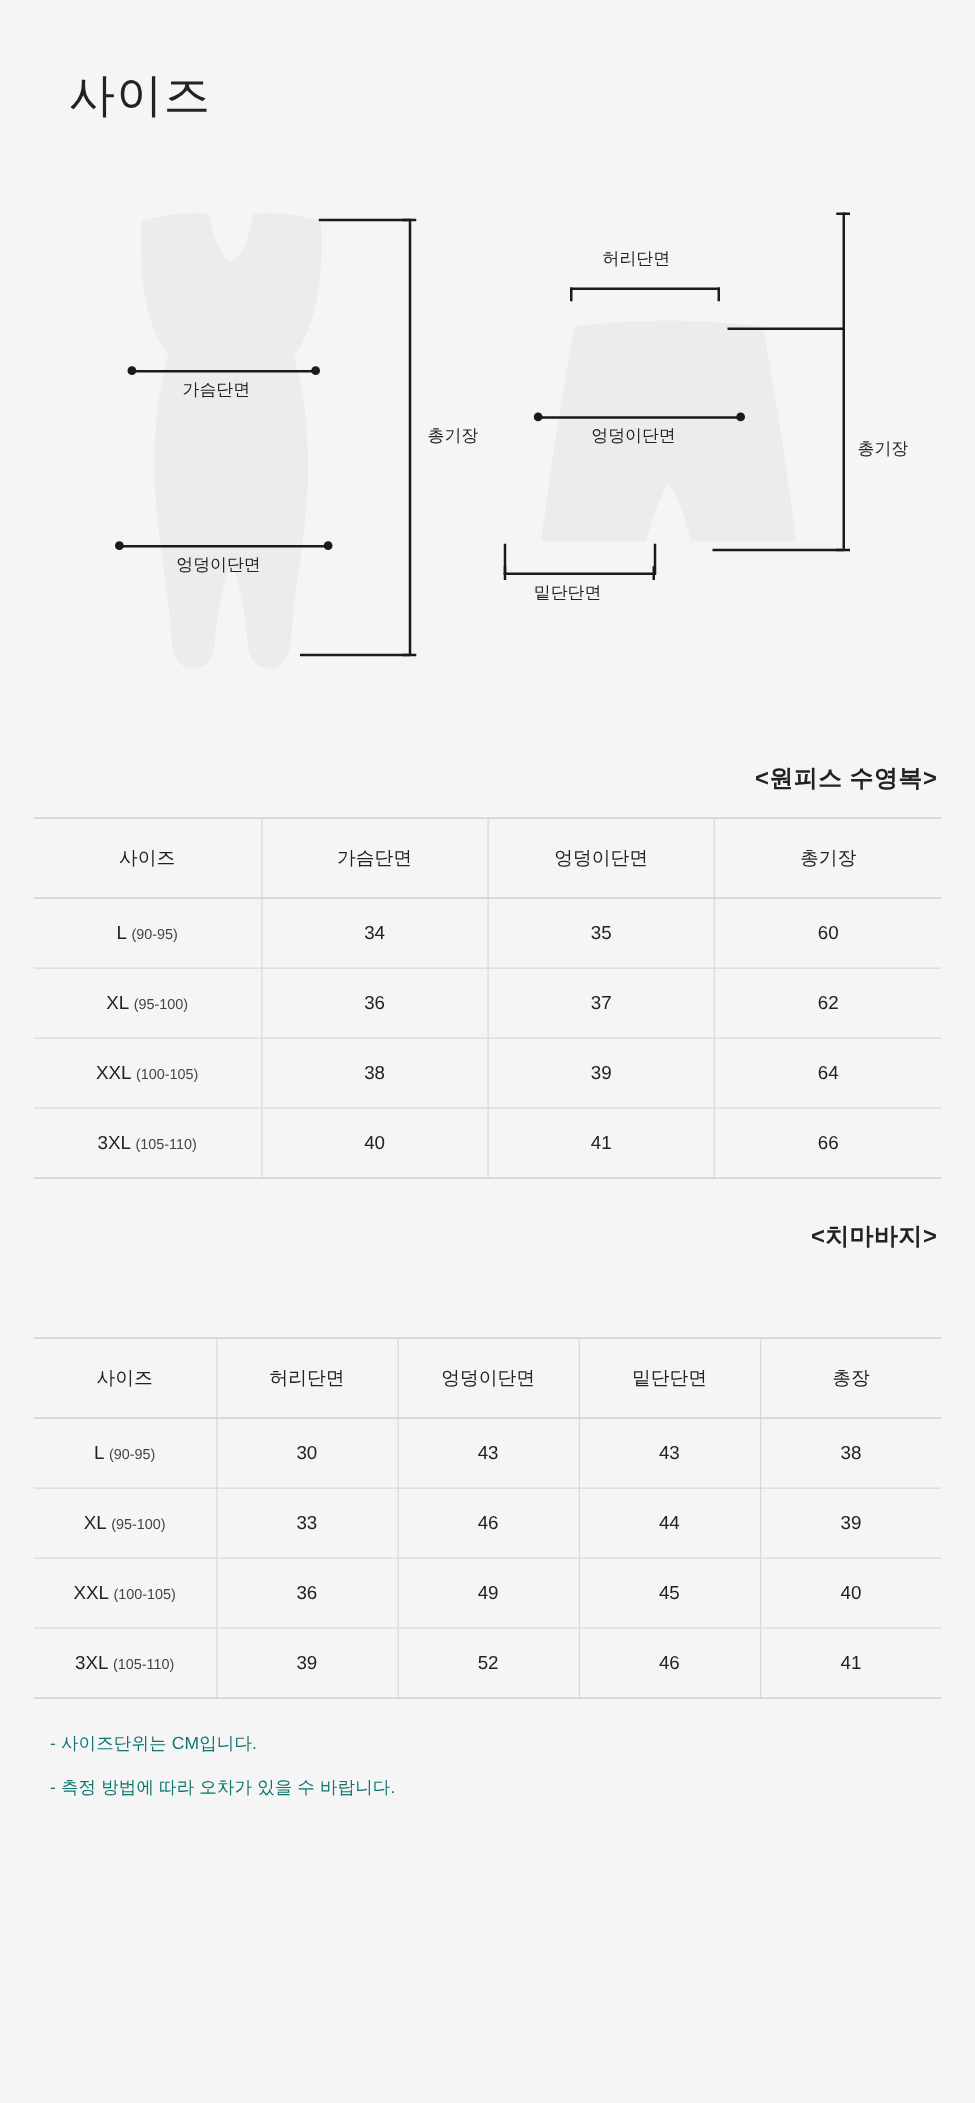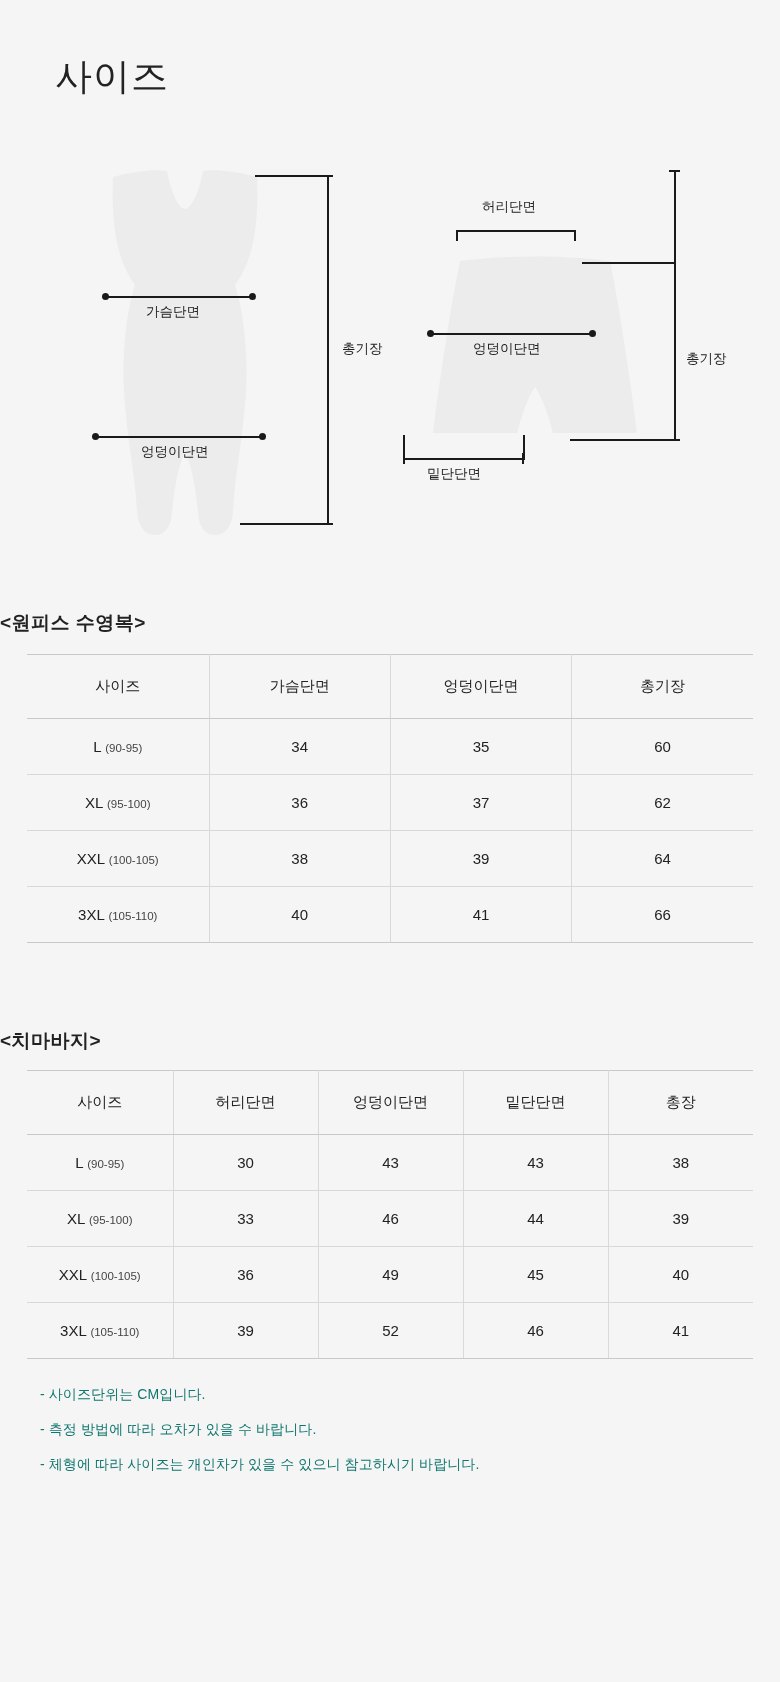--- a/index.html
+++ b/index.html
@@ -65,21 +65,21 @@
   .dot {
     position: absolute;
     width: 7px;
     height: 7px;
     border-radius: 50%;
     background: #1a1a1a;
   }
 
   
   .section-title {
-    text-align: left;
+    text-align: right;
     font-size: 19px;
     font-weight: 700;
     color: #222;
     letter-spacing: .5px;
   }
   table {
     border-collapse: collapse;
     width: 726px;
     margin: 0 auto;
     background: #f5f5f5;
@@ -130,21 +130,21 @@
   }
   .block-title-1 {
     position: absolute;
     left: 0; right: 0;
     top: 610px;
   }
   .tbl1-wrap { position: absolute; left: 0; top: 632px; width: 780px; }
   .block-title-2 {
     position: absolute;
     left: 0; right: 0;
-    top: 1028px;
+    top: 976px;
   }
   .tbl2-wrap { position: absolute; left: 0; top: 1050px; width: 780px; }
 </style>
 </head>
 <body>
 
 <div class="page">
 
   <div class="page-title">사이즈</div>
 
@@ -324,16 +324,15 @@
           <td>46</td>
           <td>41</td>
         </tr>
       </tbody>
     </table>
   </div>
 
   <div class="notes">
     <div class="note">- 사이즈단위는 CM입니다.</div>
     <div class="note">- 측정 방법에 따라 오차가 있을 수 바랍니다.</div>
-    <div class="note">- 체형에 따라 사이즈는 개인차가 있을 수 있으니 참고하시기 바랍니다.</div>
   </div>
 
 </div>
 
 </body></html>

